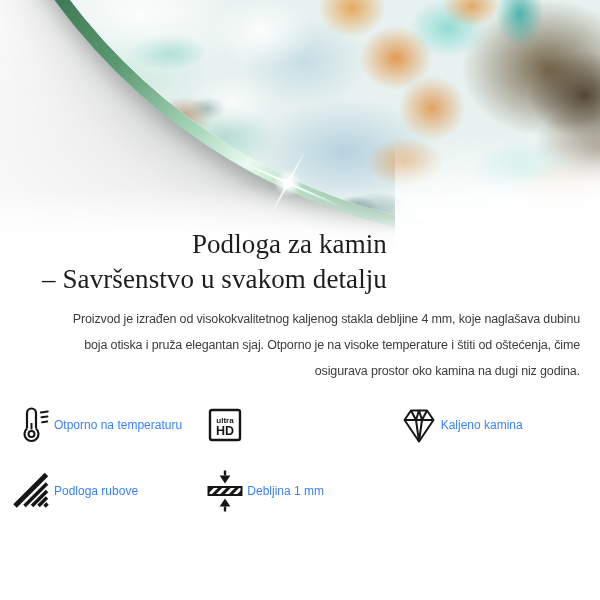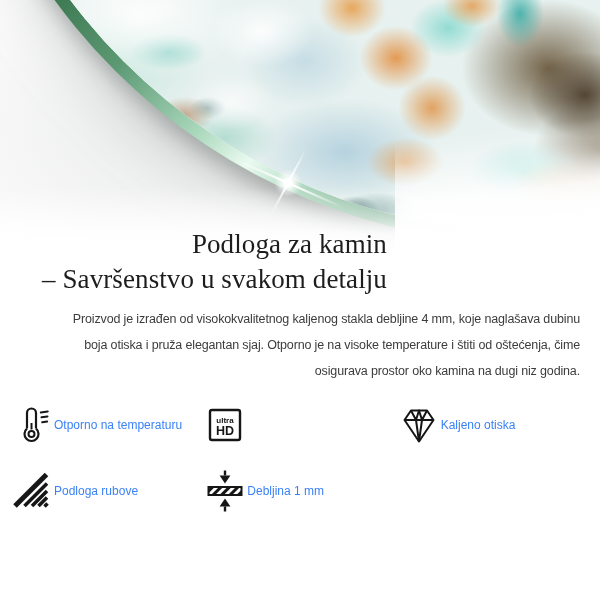--- a/index.html
+++ b/index.html
@@ -132,21 +132,21 @@
 
     <div class="feature">
       <div class="f-icon">
         <svg width="44" height="44" viewBox="0 0 44 44" fill="none" stroke="#161616" stroke-width="2" stroke-linejoin="round">
           <path d="M7.5 17 L14 7.5 H30 L36.5 17 L22 38.5 Z"></path>
           <path d="M7.5 17 H36.5"></path>
           <path d="M14 7.5 L19 17 L22 7.5 L25 17 L30 7.5"></path>
           <path d="M19 17 L22 38.5 M25 17 L22 38.5"></path>
         </svg>
       </div>
-      <div class="f-label">Kaljeno otiska</div>
+      <div class="f-label">Kaljeno kamina</div>
     </div>
 
     <div class="feature">
       <div class="f-icon">
         <svg width="44" height="44" viewBox="0 0 44 44" fill="none" stroke="#161616" stroke-linecap="butt">
           <path d="M5 37 L36.5 5.5" stroke-width="5"></path>
           <path d="M14.5 37 L37 14.5" stroke-width="3.6"></path>
           <path d="M22 37 L37 22" stroke-width="3.6"></path>
           <path d="M28.5 37 L37 28.5" stroke-width="3.6"></path>
           <path d="M34.5 37.5 L37.5 34.5" stroke-width="3.6"></path>

